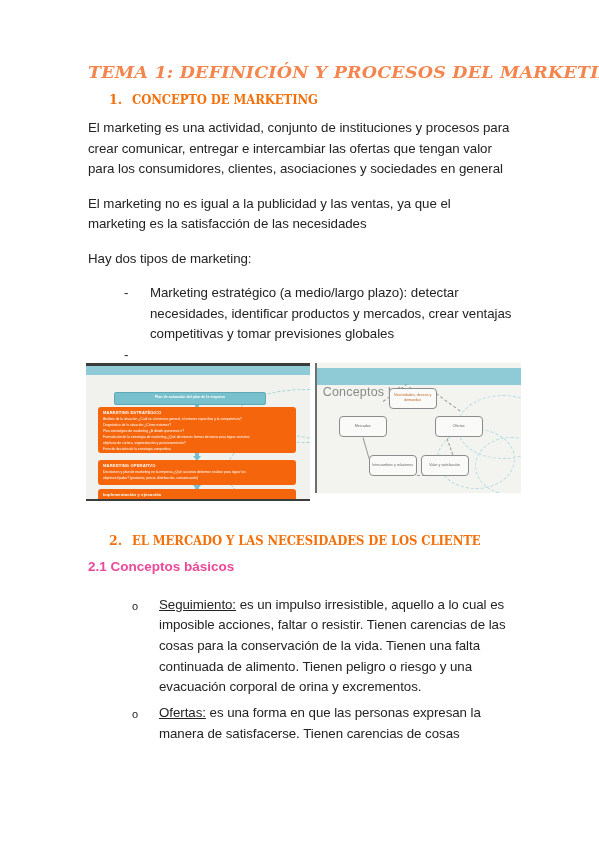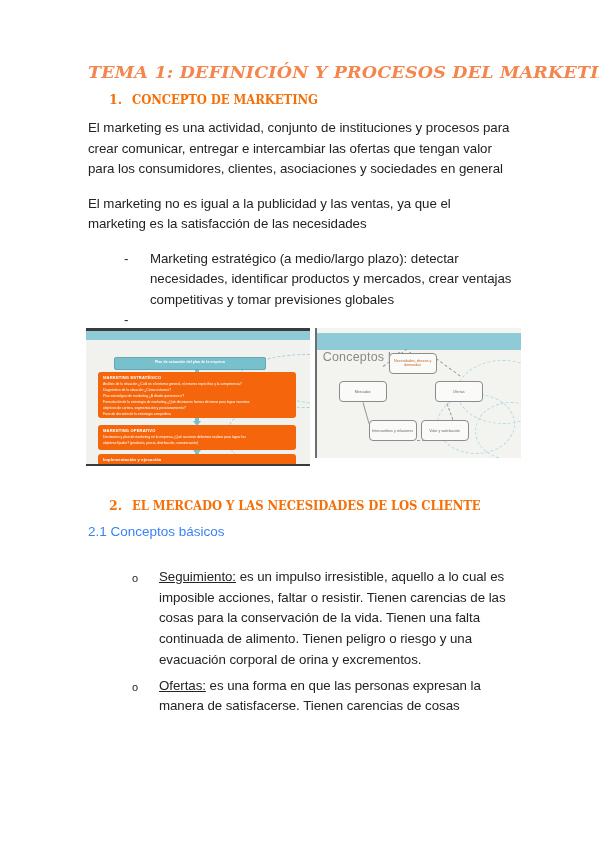--- a/index.html
+++ b/index.html
@@ -53,23 +53,23 @@
     font-weight: bold;
     font-size: 12.5px;
     color: #F4700A;
     letter-spacing: -0.1px;
     transform: scaleX(0.93);
     transform-origin: left center;
     white-space: nowrap;
   }
   .h3 {
     font-size: 13.5px;
-    color: #3b82f6;
-    margin: 0 0 28px 0;
-    font-weight: normal;
+    color: #ec4899;
+    margin: 0 0 21px 0;
+    font-weight: bold;
   }
 
   
   p.body {
     font-size: 13.3px;
     line-height: 20.5px;
     margin: 0 0 14px 0;
     color: #232323;
     letter-spacing: -0.05px;
   }
@@ -302,20 +302,21 @@
 
   <div class="h2-row">
     <span class="h2-num">1.</span>
     <span class="h2-text">CONCEPTO DE MARKETING</span>
   </div>
 
   <p class="body" style="max-width:432px;">El marketing es una actividad, conjunto de instituciones y procesos para crear comunicar, entregar e intercambiar las ofertas que tengan valor para los consumidores, clientes, asociaciones y sociedades en general</p>
 
   <p class="body" style="max-width:415px;">El marketing no es igual a la publicidad y las ventas, ya que el marketing es la satisfacción de las necesidades</p>
 
+  <p class="body">Hay dos tipos de marketing:</p>
 
   <ul class="dash-list">
     <li style="max-width:390px;">
       <span class="marker">-</span><span>Marketing estratégico (a medio/largo plazo): detectar necesidades, identificar productos y mercados, crear ventajas competitivas y tomar previsiones globales</span>
     </li>
     <li style="max-width:370px;">
       <span class="marker">-</span>
     </li>
   </ul>
 

